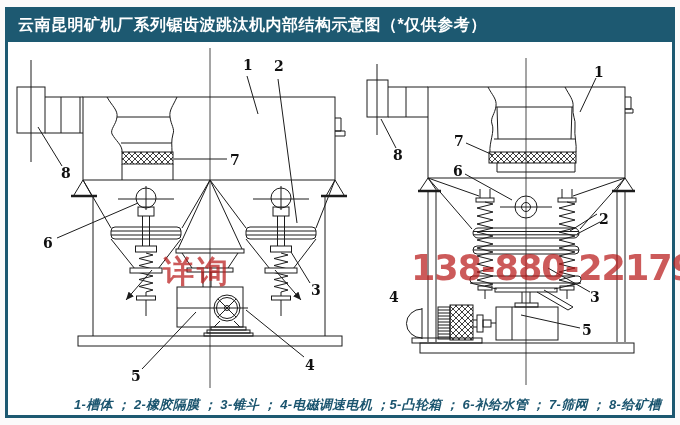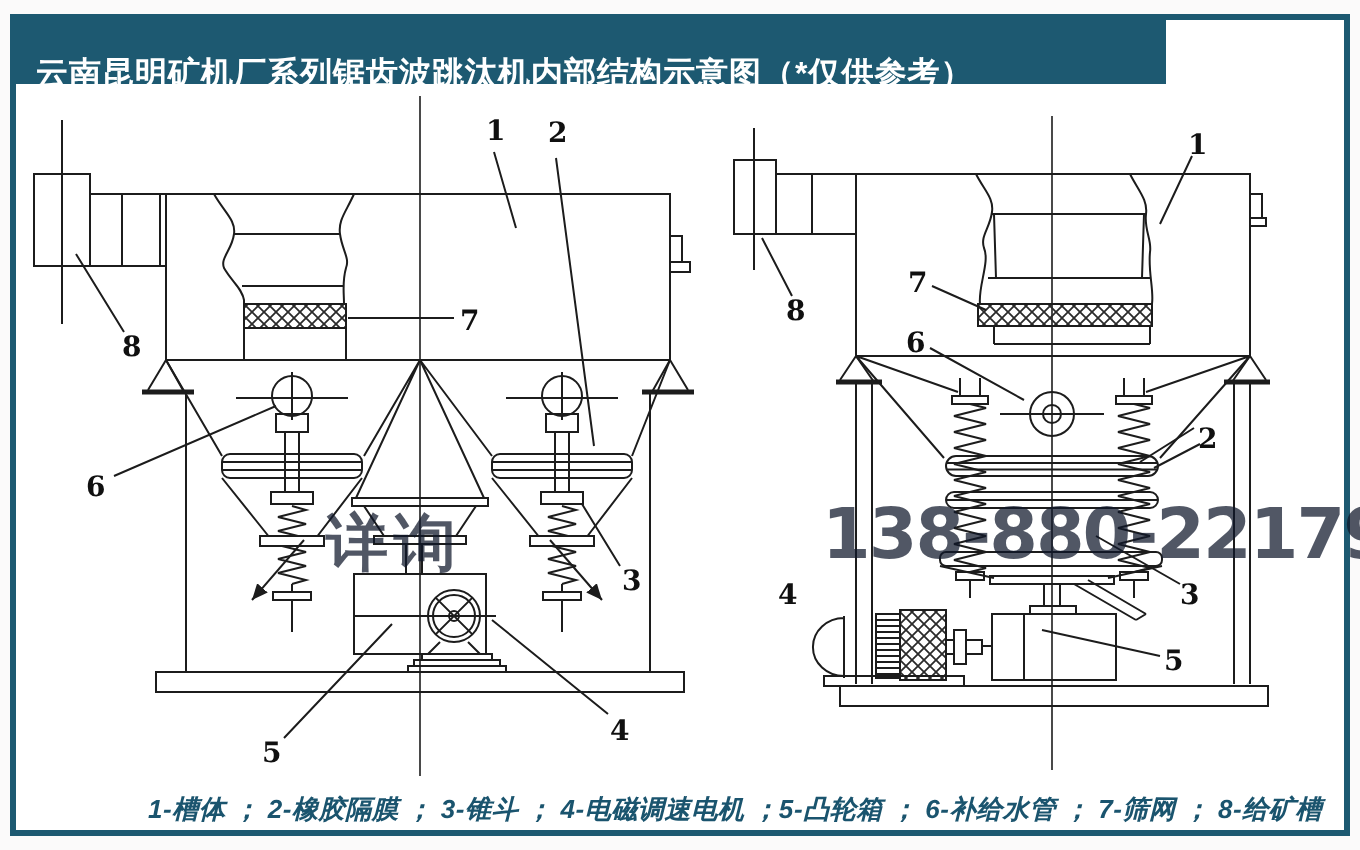--- a/index.html
+++ b/index.html
@@ -1,24 +1,24 @@
 <!DOCTYPE html>
 <html><head>
 <meta charset="utf-8">
 <style>
   html,body{margin:0;padding:0;background:#fbfafa;}
   #stage{position:relative;width:680px;height:425px;background:#fbfafa;overflow:hidden;
          font-family:"Liberation Sans","DejaVu Sans",sans-serif;}
   #frame{position:absolute;left:5px;top:7px;width:664px;height:405px;
          border:3px solid #1d5971;background:#ffffff;}
-  #titlebar{position:absolute;left:5px;top:7px;width:578px;height:35px;background:#1d5971;
-            box-sizing:border-box;padding:20px 0 0 13px;color:#ffffff;font-size:16px;
+  #titlebar{position:absolute;left:5px;top:7px;width:670px;height:35px;background:#1d5971;
+            box-sizing:border-box;padding:8px 0 0 13px;color:#ffffff;font-size:16px;
             font-weight:bold;letter-spacing:0.5px;white-space:nowrap;z-index:3;}
   #drawing{position:absolute;left:0;top:0;width:680px;height:425px;z-index:2;}
-  .wm{position:absolute;z-index:4;font-weight:bold;color:#0f172a;opacity:0.72;
+  .wm{position:absolute;z-index:4;font-weight:bold;color:#b91c1c;opacity:0.72;
       font-family:"DejaVu Sans",sans-serif;white-space:nowrap;pointer-events:none;}
   #wm-prefix{left:163px;top:251px;font-size:31px;letter-spacing:3px;}
   #wm-phone{left:411px;top:248px;font-size:35px;letter-spacing:-1px;}
   #legend{position:absolute;left:74px;top:396px;z-index:3;font-size:13px;font-weight:bold;
           font-style:italic;color:#1a546e;letter-spacing:0.3px;white-space:nowrap;}
   svg text.pl{font-family:"DejaVu Serif","Liberation Serif",serif;font-weight:bold;
               font-size:14px;fill:#101010;}
   .ln{stroke:#1c1c1c;stroke-width:1;fill:none;}
   .lnw{stroke:#1c1c1c;stroke-width:1;fill:#ffffff;}
   .thick{stroke:#1c1c1c;stroke-width:2.6;fill:none;}

